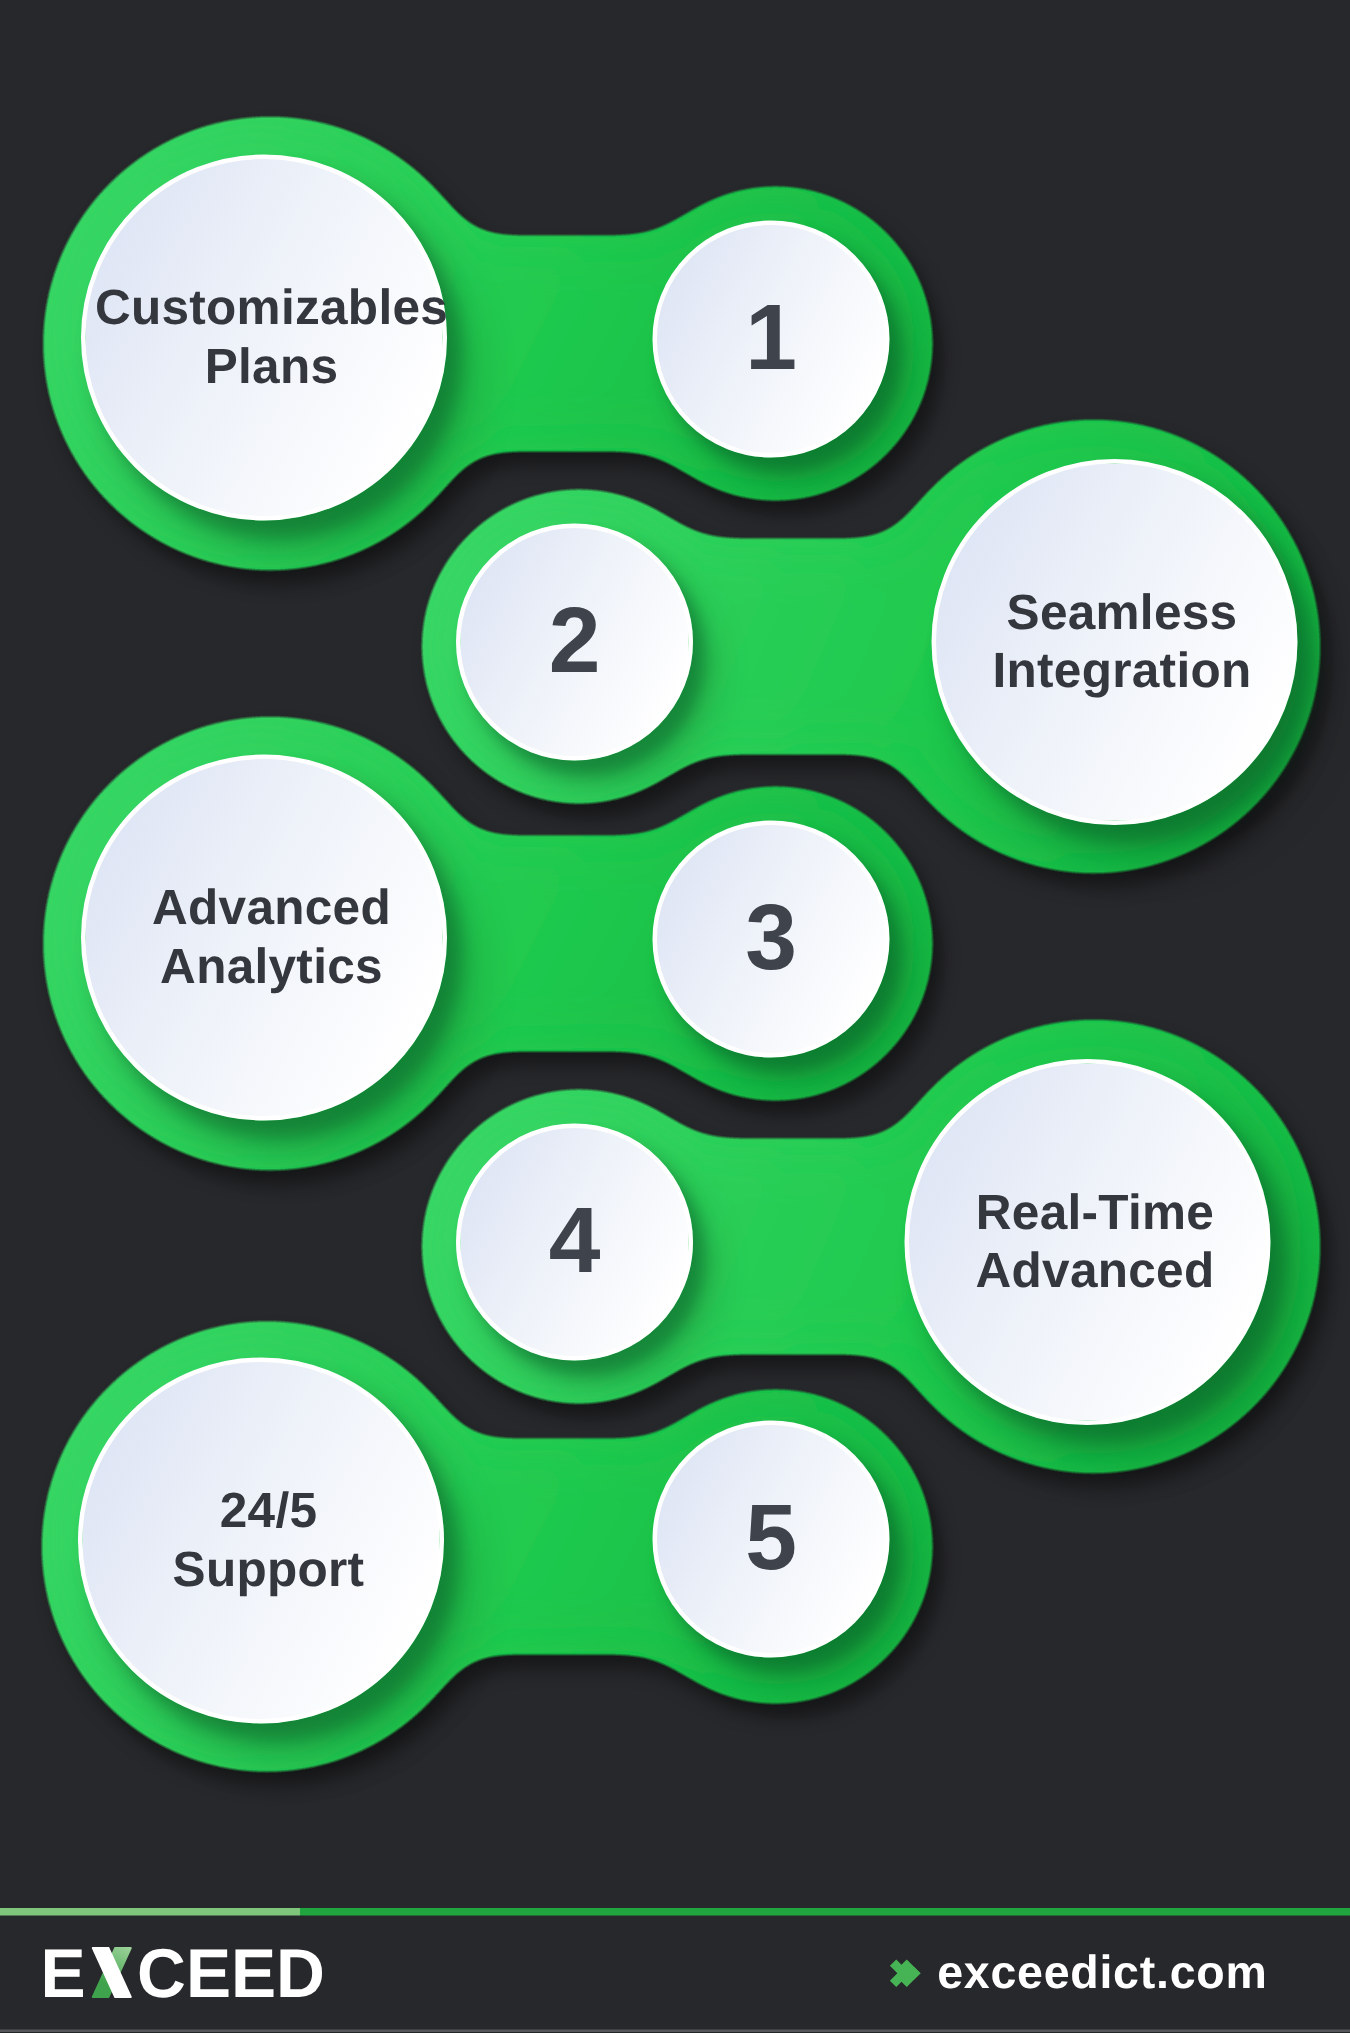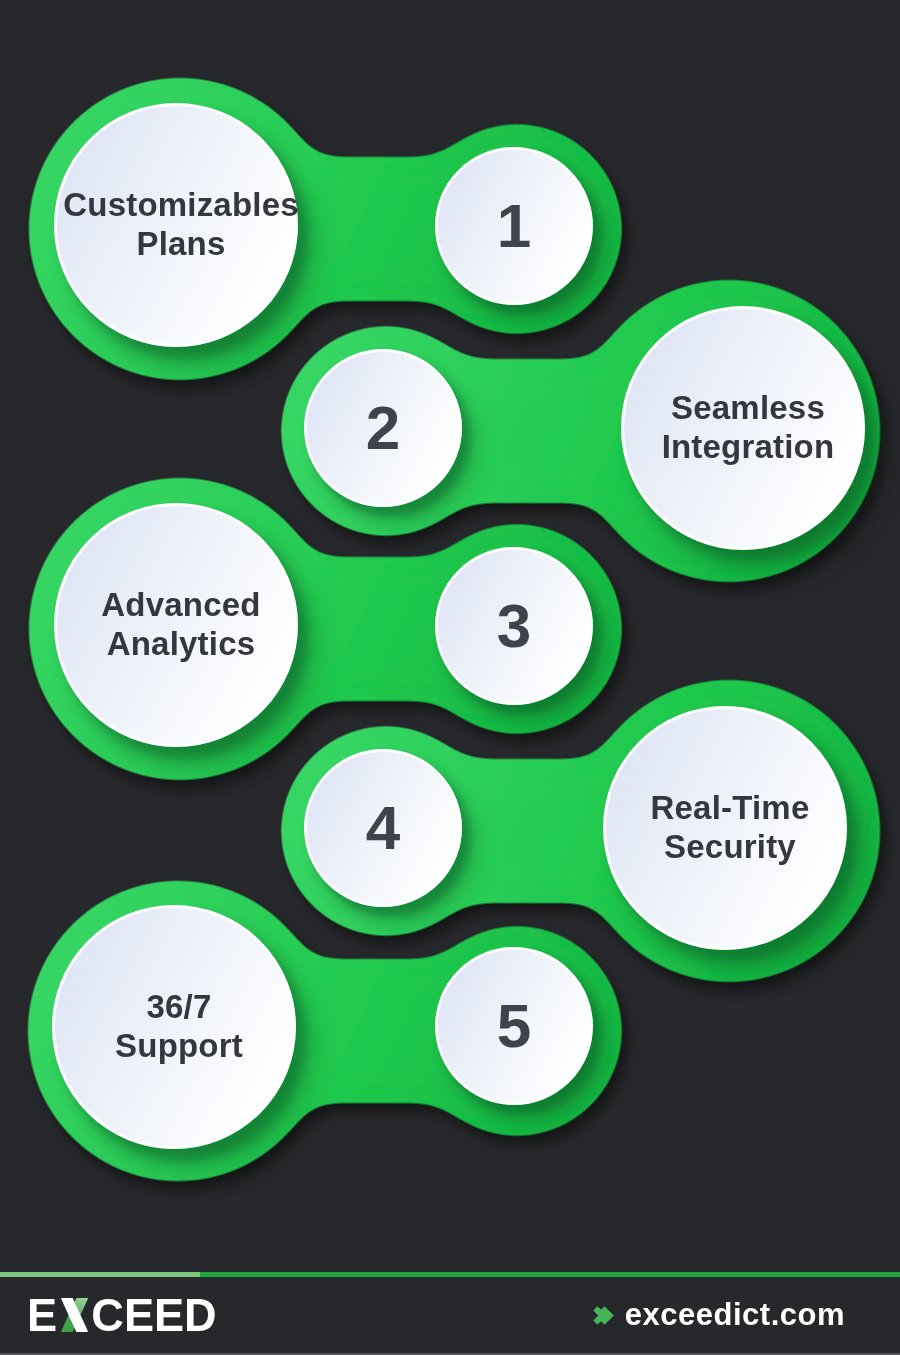--- a/index.html
+++ b/index.html
@@ -170,25 +170,25 @@
   </div>
   <div class="white-circle small" style="left:435px;top:547px">
     <div class="num">3</div>
   </div>
 
   <div class="white-circle small" style="left:304px;top:749px">
     <div class="num">4</div>
   </div>
   <div class="white-circle big" style="left:603px;top:706px">
     <div class="label">Real-Time
-Security</div>
+Advanced</div>
   </div>
 
   <div class="white-circle big" style="left:52px;top:905px">
-    <div class="label">36/7
+    <div class="label">24/5
 Support</div>
   </div>
   <div class="white-circle small" style="left:435px;top:947px">
     <div class="num">5</div>
   </div>
 
   <div class="divider">
     <div class="seg-light"></div>
     <div class="seg-green"></div>
   </div>

